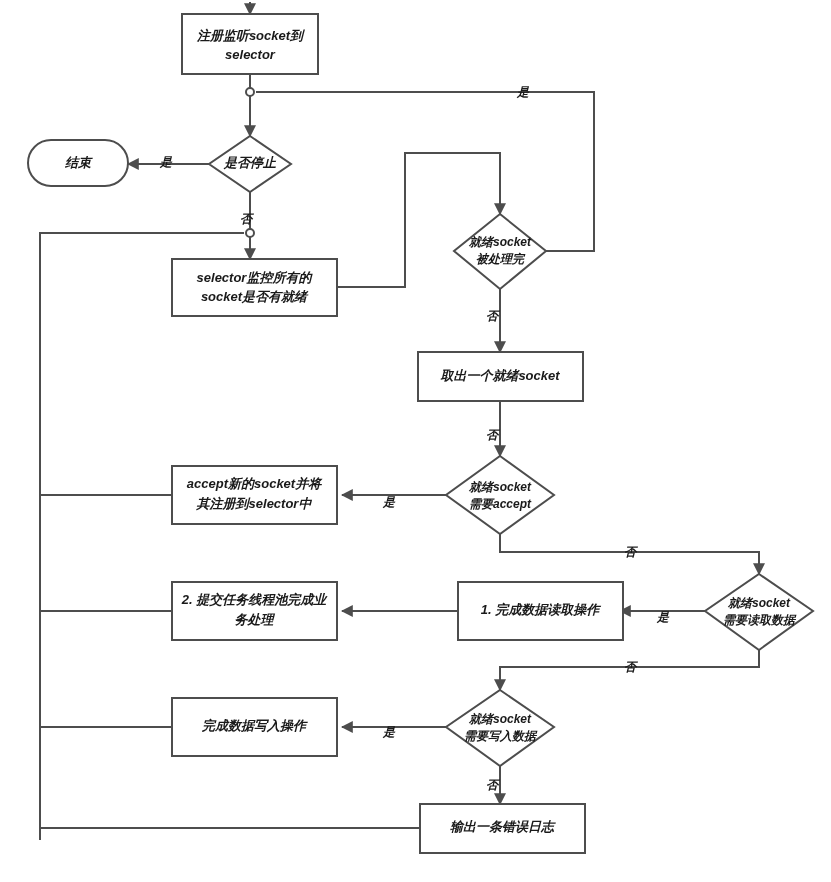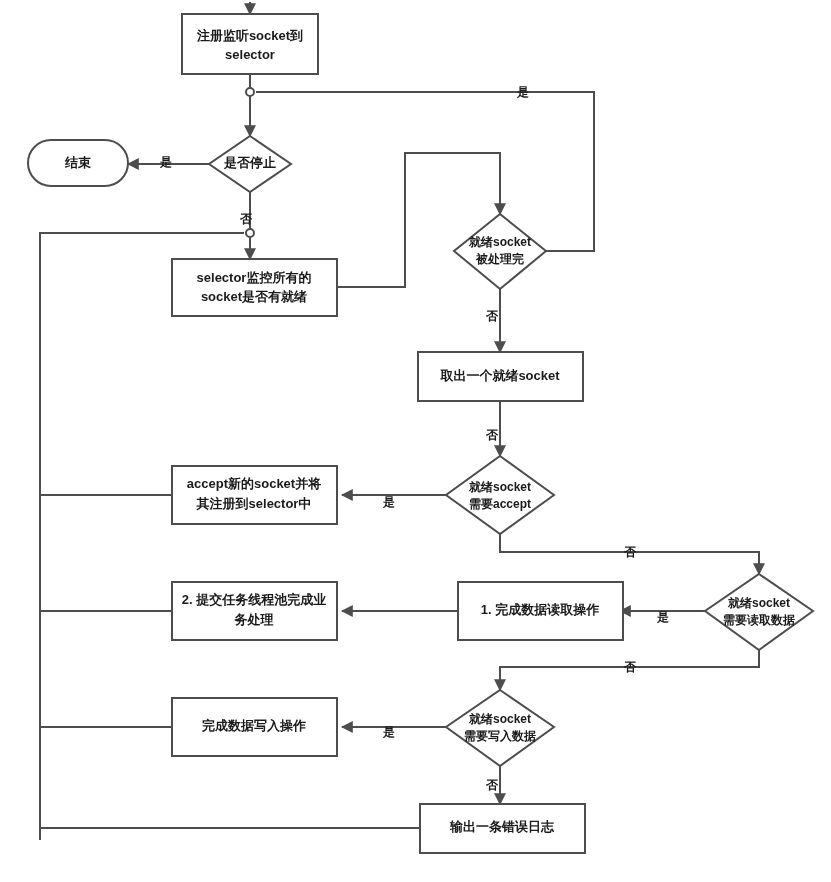--- a/index.html
+++ b/index.html
@@ -10,20 +10,21 @@
   body {
     width: 831px;
     height: 882px;
     font-family: "Liberation Sans", "DejaVu Sans", sans-serif;
     overflow: hidden;
   }
   #flow-root {
     position: relative;
     width: 831px;
     height: 842px;
+    font-style: italic;
   }
   svg#flow-svg {
     display: block;
     width: 831px;
     height: 882px;
   }
   .node-shape {
     fill: #ffffff;
     stroke: #4d4d4d;
     stroke-width: 2;

